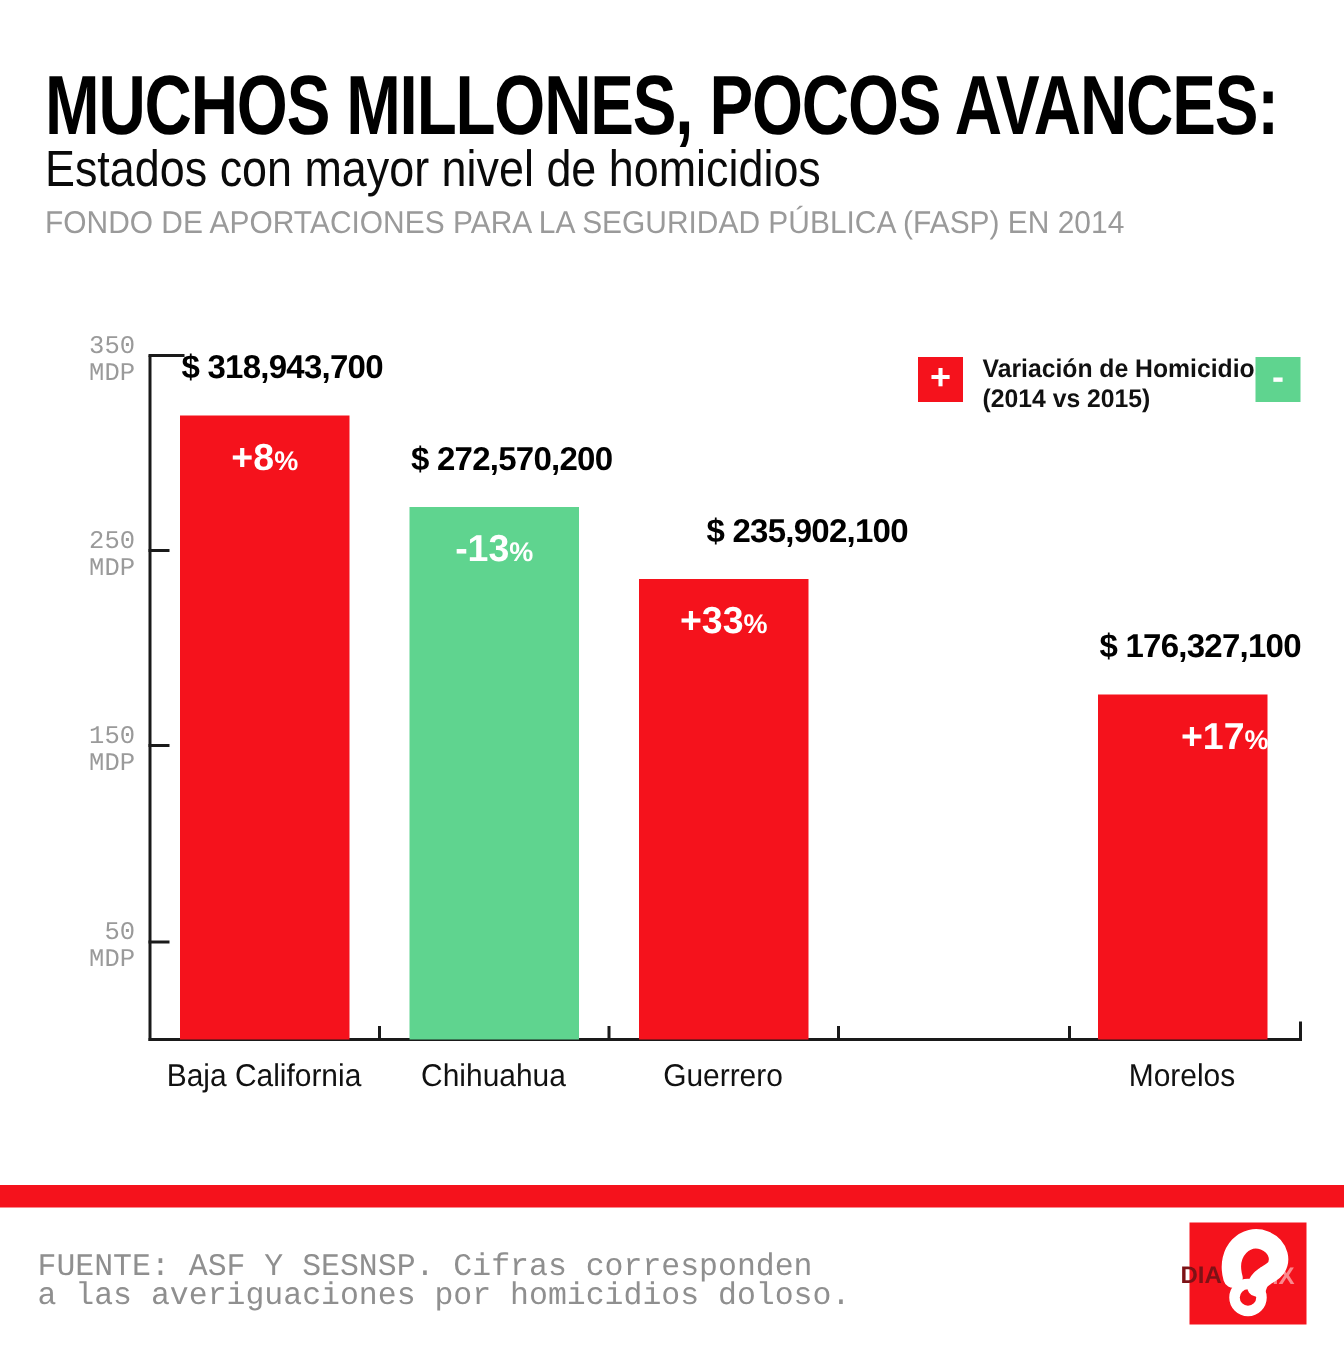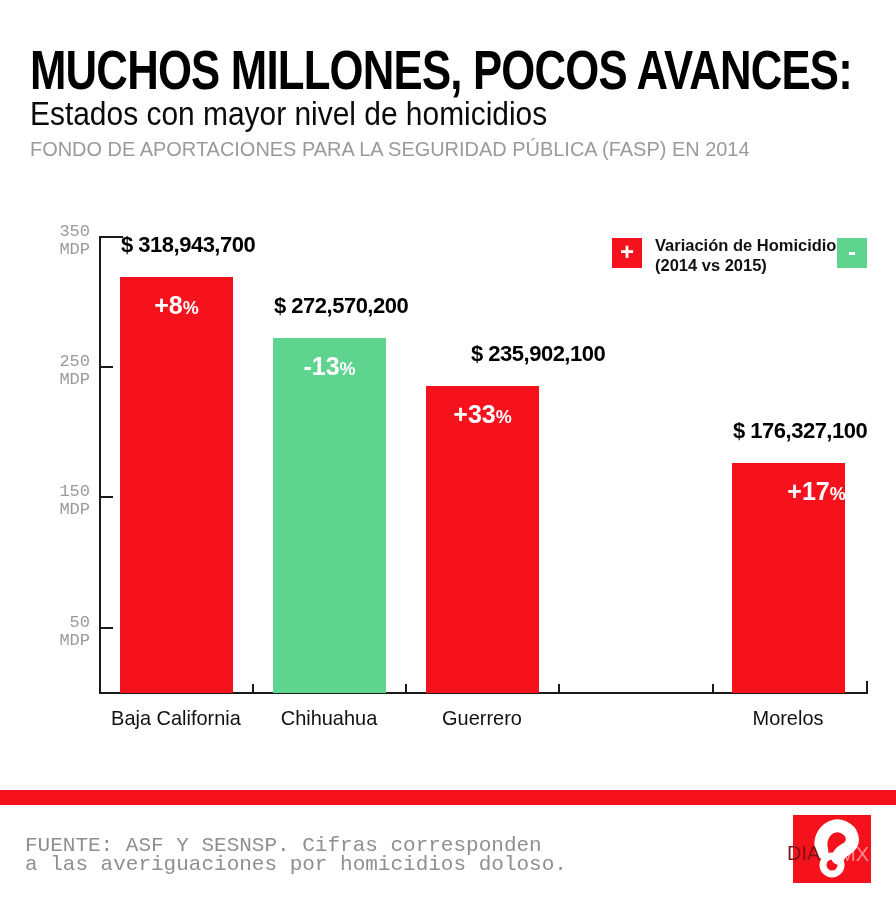--- a/index.html
+++ b/index.html
@@ -53,21 +53,21 @@
 
   
   .red-band{position:absolute;left:0;top:790px;width:896px;height:15px;background:var(--red);}
   .source{position:absolute;left:25px;top:836px;font-family:"Liberation Mono",monospace;
           font-size:21px;line-height:19px;color:#8f8f8f;white-space:pre;}
   .site-url{position:absolute;left:553px;top:851px;font-family:"Liberation Mono",monospace;
             font-size:18px;color:#111;white-space:nowrap;}
   .site-url .wavy{text-decoration:underline wavy var(--red);text-decoration-thickness:2px;
                   text-underline-offset:7px;}
   .logo{position:absolute;left:793px;top:815px;width:78px;height:68px;background:var(--red);}
-  .wm{position:absolute;font-weight:normal;font-size:20px;line-height:1;z-index:5;}
+  .wm{position:absolute;font-weight:bold;font-size:16px;line-height:1;z-index:5;}
   .wm-left{left:787px;top:843px;color:#7d1216;}
   .wm-right{left:839px;top:844px;color:rgba(255,255,255,0.5);}
 </style>
 </head>
 <body>
 
 <div id="page">
 
   <div class="title">MUCHOS MILLONES, POCOS AVANCES:</div>
   <div class="subtitle">Estados con mayor nivel de homicidios</div>

